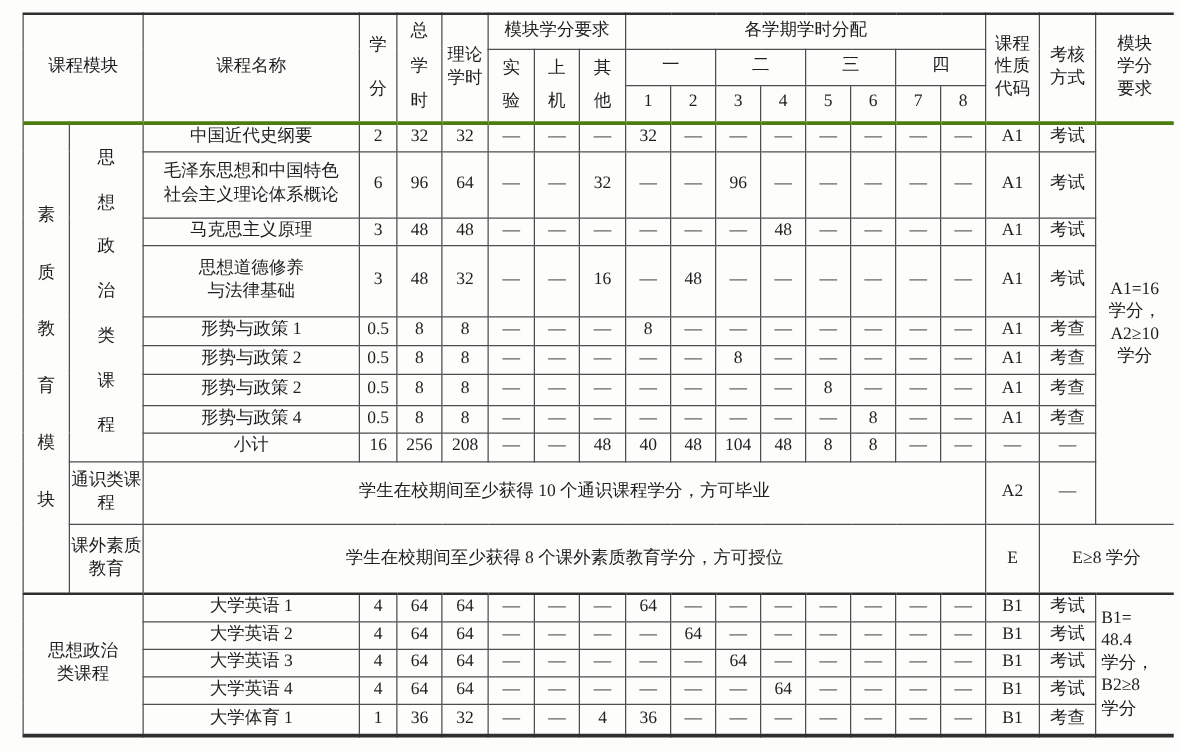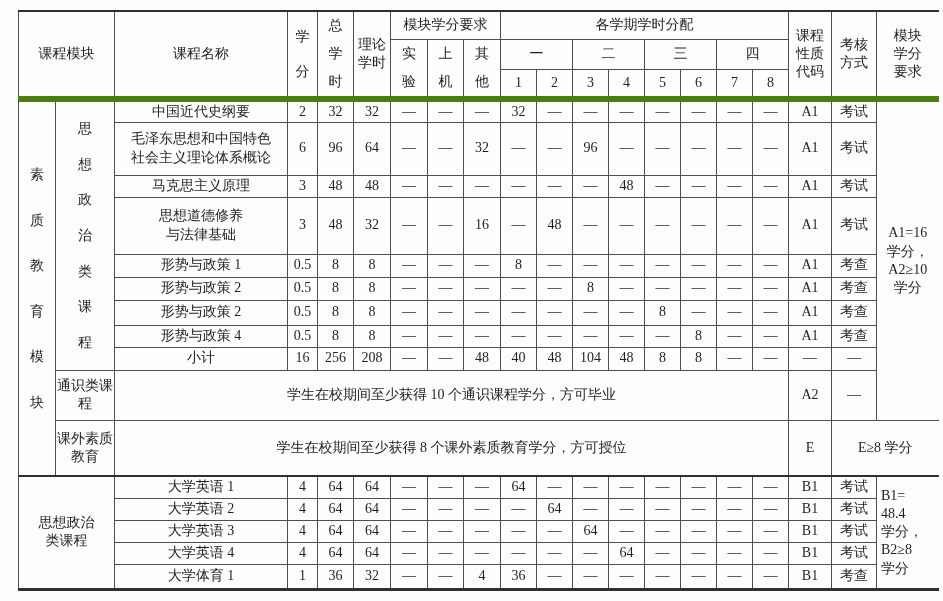--- a/index.html
+++ b/index.html
@@ -3,21 +3,21 @@
 <meta charset="utf-8">
 <style>
   html,body{margin:0;padding:0;}
   .page{width:943px;height:601px;background:#fdfdfc;position:relative;overflow:hidden;
         font-family:"Liberation Serif","DejaVu Serif",serif;color:#1f1f1f;}
   table.plan{border-collapse:collapse;table-layout:fixed;position:absolute;left:18px;top:10px;
         width:920px;border-top:2px solid #2f2f2f;border-bottom:3px solid #2f2f2f;border-left:1px solid #4e4e4e;}
   .plan td,.plan th{border:1px solid #4e4e4e;font-weight:normal;text-align:center;vertical-align:middle;
         font-size:14px;line-height:1.3;padding:0 1px;overflow:hidden;}
   .plan .lc{border-right:none;}
-  tr.bodystart td{border-top:6px solid #4d7c0f;}
+  tr.bodystart td{border-top:3px solid #4d7c0f;}
   tr.sectionstart td{border-top:2px solid #2f2f2f;}
   
   .vstack{display:inline-block;width:1.08em;word-break:break-all;white-space:normal;}
   .ls-mod{line-height:3.25;}
   .ls-cat{line-height:2.55;}
   .ls-credit{line-height:2.5;}
   .ls-total{line-height:2.0;}
   .ls-prac{line-height:1.95;}
   
   .w2{display:inline-block;max-width:2.2em;word-break:break-all;}

